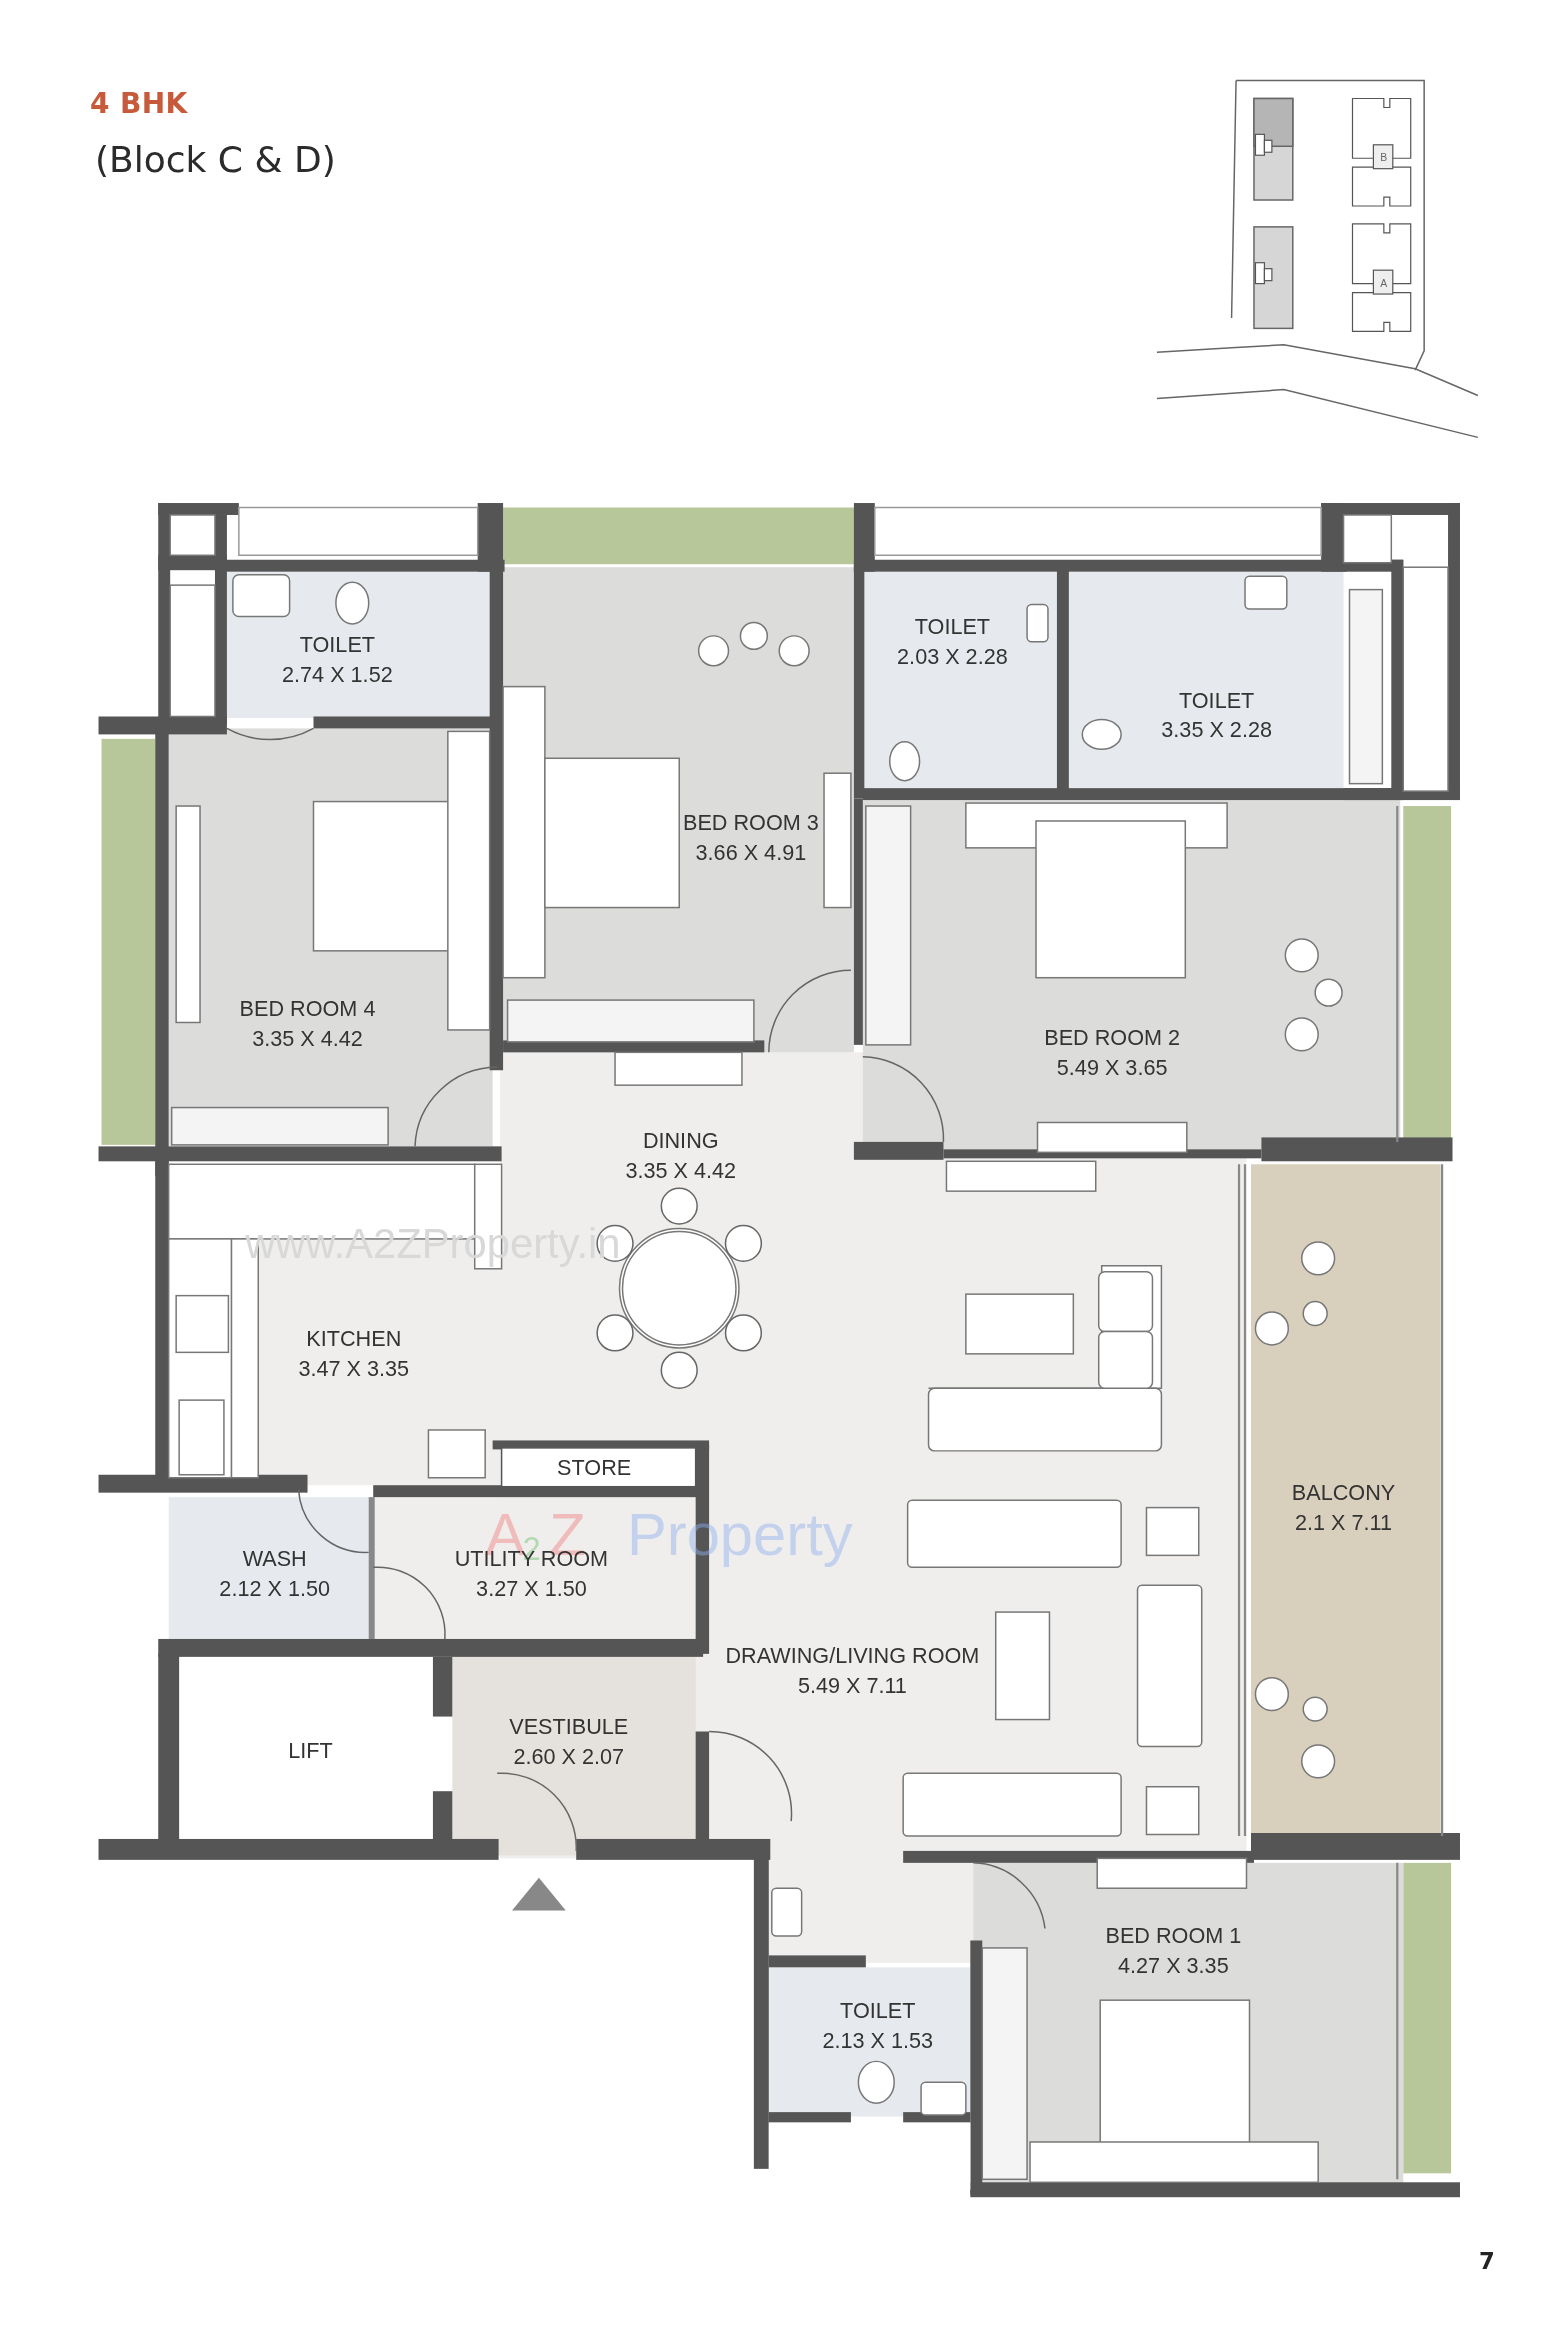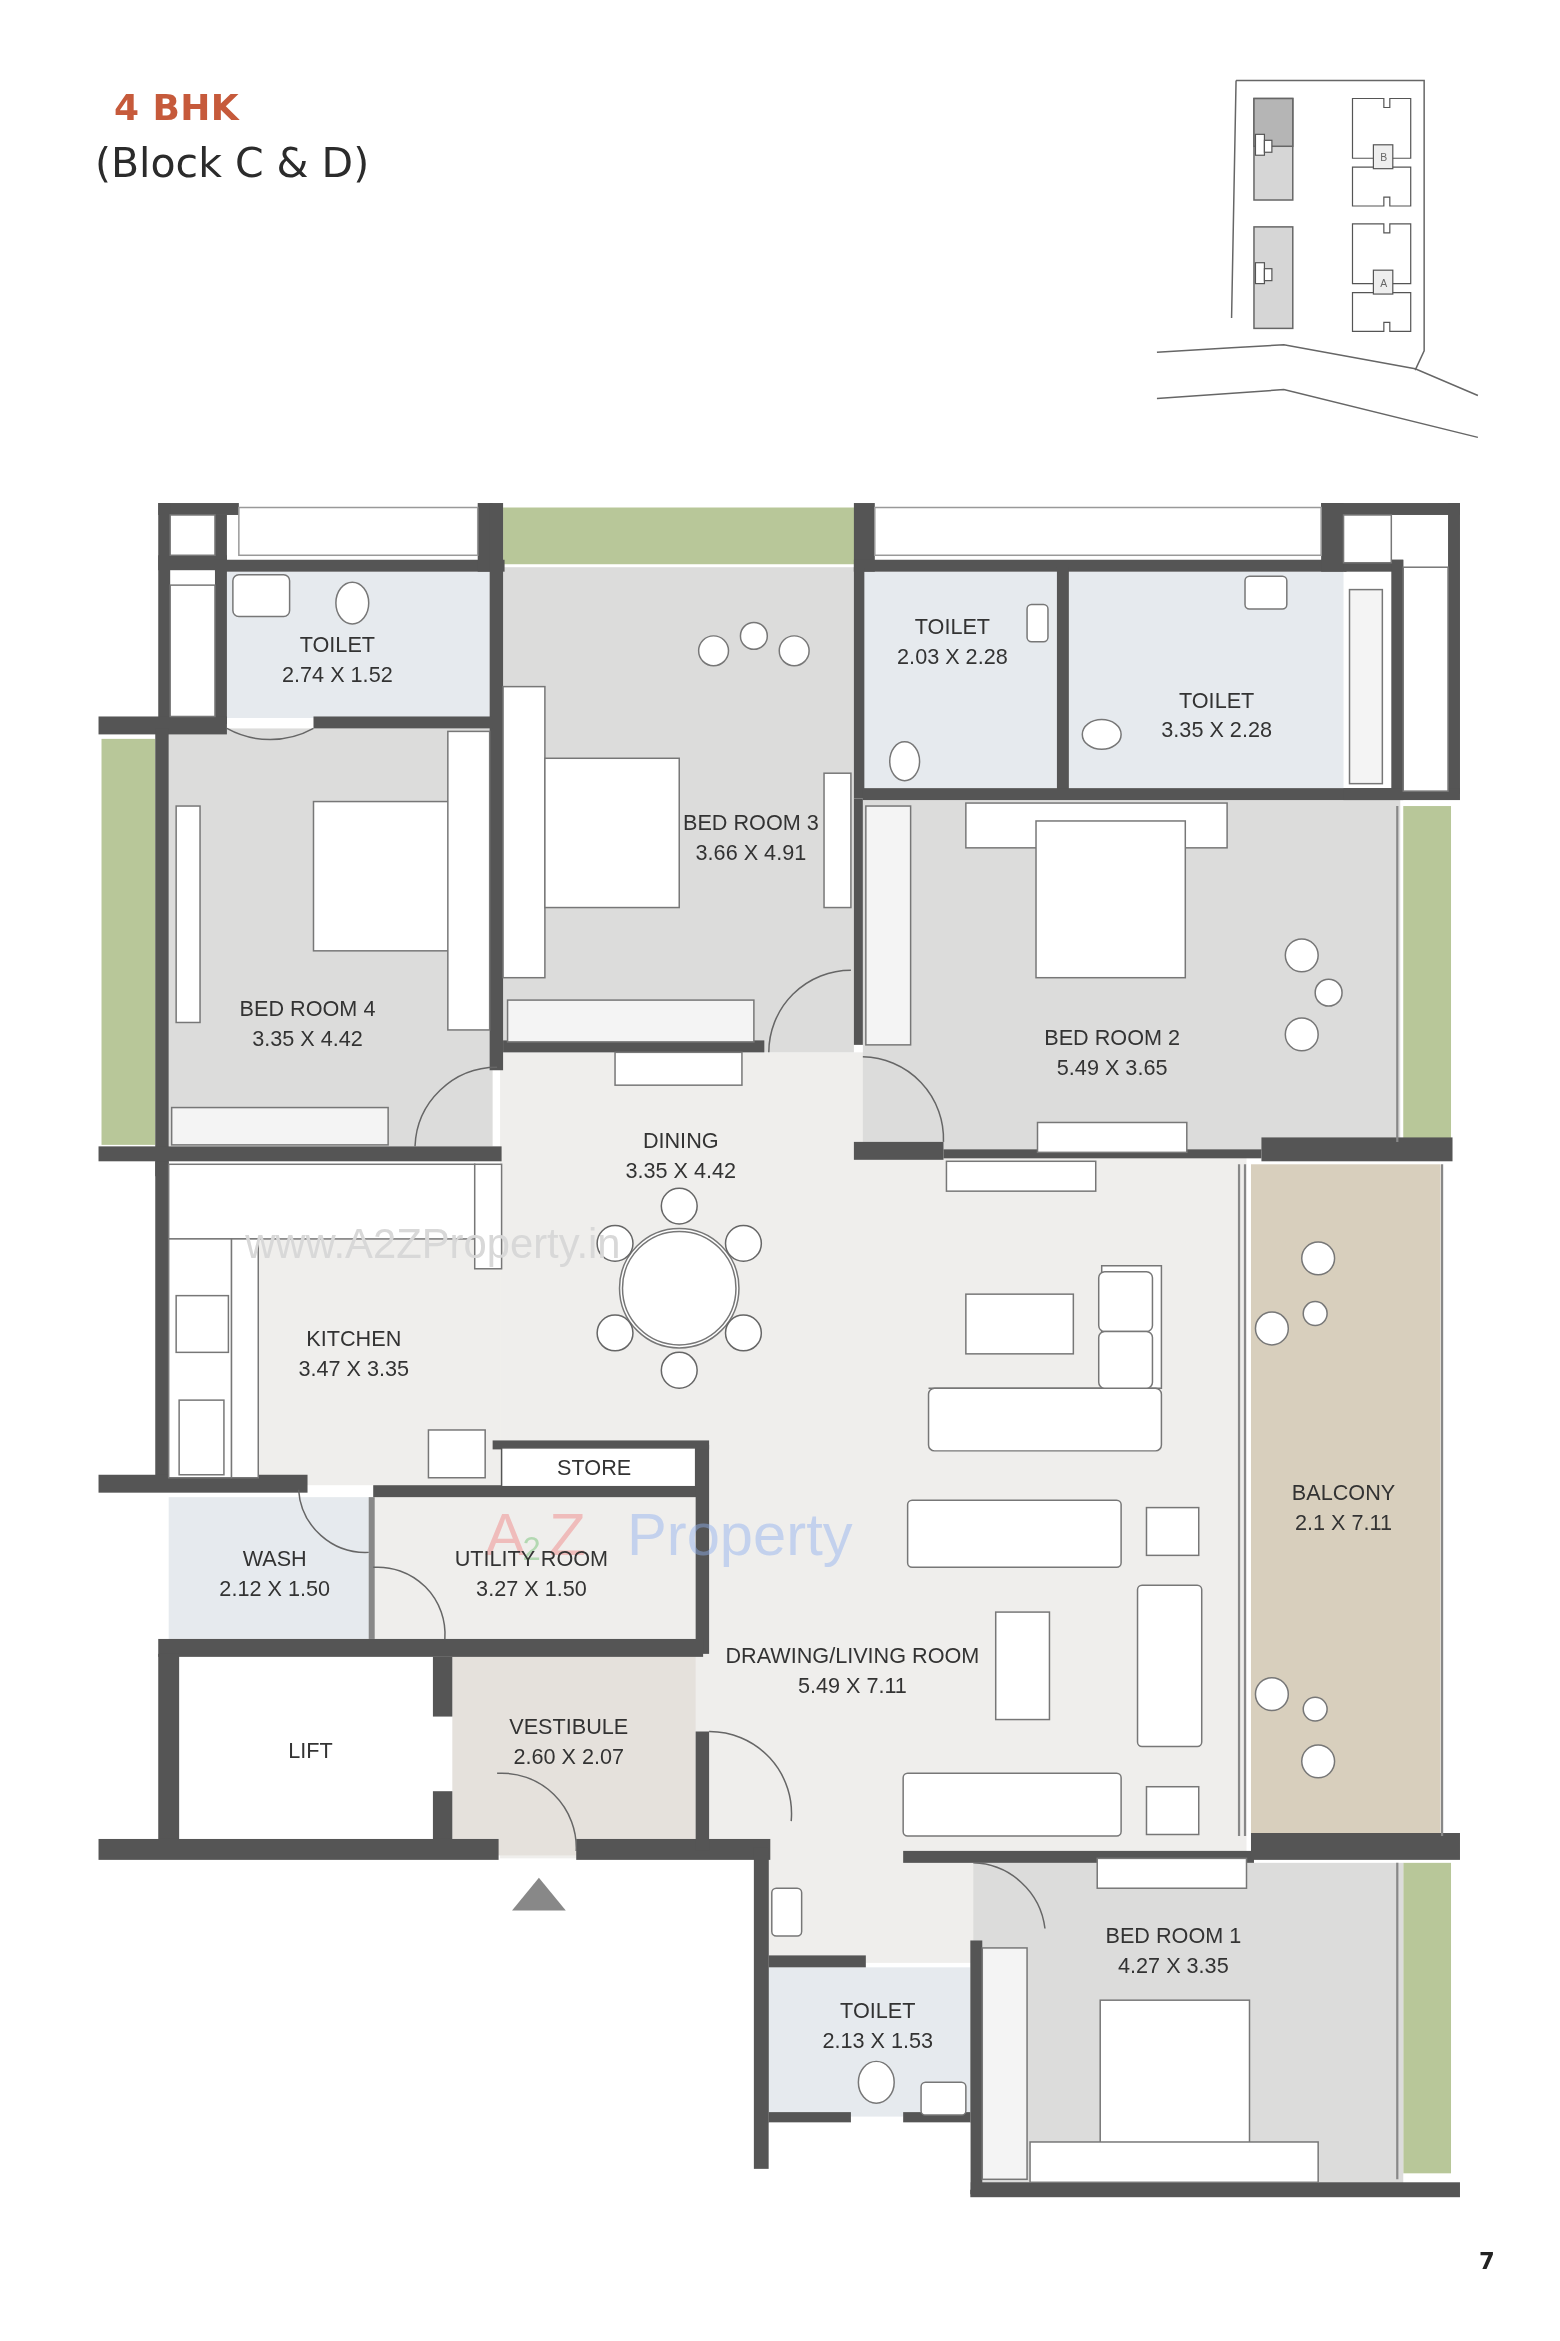--- a/index.html
+++ b/index.html
@@ -1,18 +1,18 @@
 <!DOCTYPE html>
 <html style="font-size:14px"><head>
 <meta charset="utf-8">
 <style>
   html, body { margin:0; padding:0; background:#ffffff; }
   body { width:1560px; height:2342px; position:relative; overflow:hidden; font-family:"Liberation Sans", sans-serif; }
-  .title { position:absolute; left:114px; top:87px; font-size:36px; font-weight:bold; color:#c65a3b; font-family:"DejaVu Sans", sans-serif; letter-spacing:0.4px; }
-  .subtitle { position:absolute; left:95px; top:139px; font-size:41px; color:#2b2b2b; font-family:"DejaVu Sans", sans-serif; }
+  .title { position:absolute; left:90px; top:87px; font-size:28px; font-weight:bold; color:#c65a3b; font-family:"DejaVu Sans", sans-serif; letter-spacing:0.4px; }
+  .subtitle { position:absolute; left:95px; top:139px; font-size:36px; color:#2b2b2b; font-family:"DejaVu Sans", sans-serif; }
   .page-num { position:absolute; left:1479px; top:2248px; font-size:22.6px; font-weight:bold; color:#222; font-family:"DejaVu Sans", sans-serif; }
   svg.plan { position:absolute; left:0; top:0; width:1560px; height:2342px; }
   .lbl { font-family:"Liberation Sans Narrow","Liberation Sans", sans-serif; font-size:14.5px; fill:#333; text-anchor:middle; }
   .wm { font-family:"Liberation Sans", sans-serif; }
 </style>
 </head>
 <body>
 
 <div class="title">4 BHK</div>
 <div class="subtitle">(Block C &amp; D)</div>

